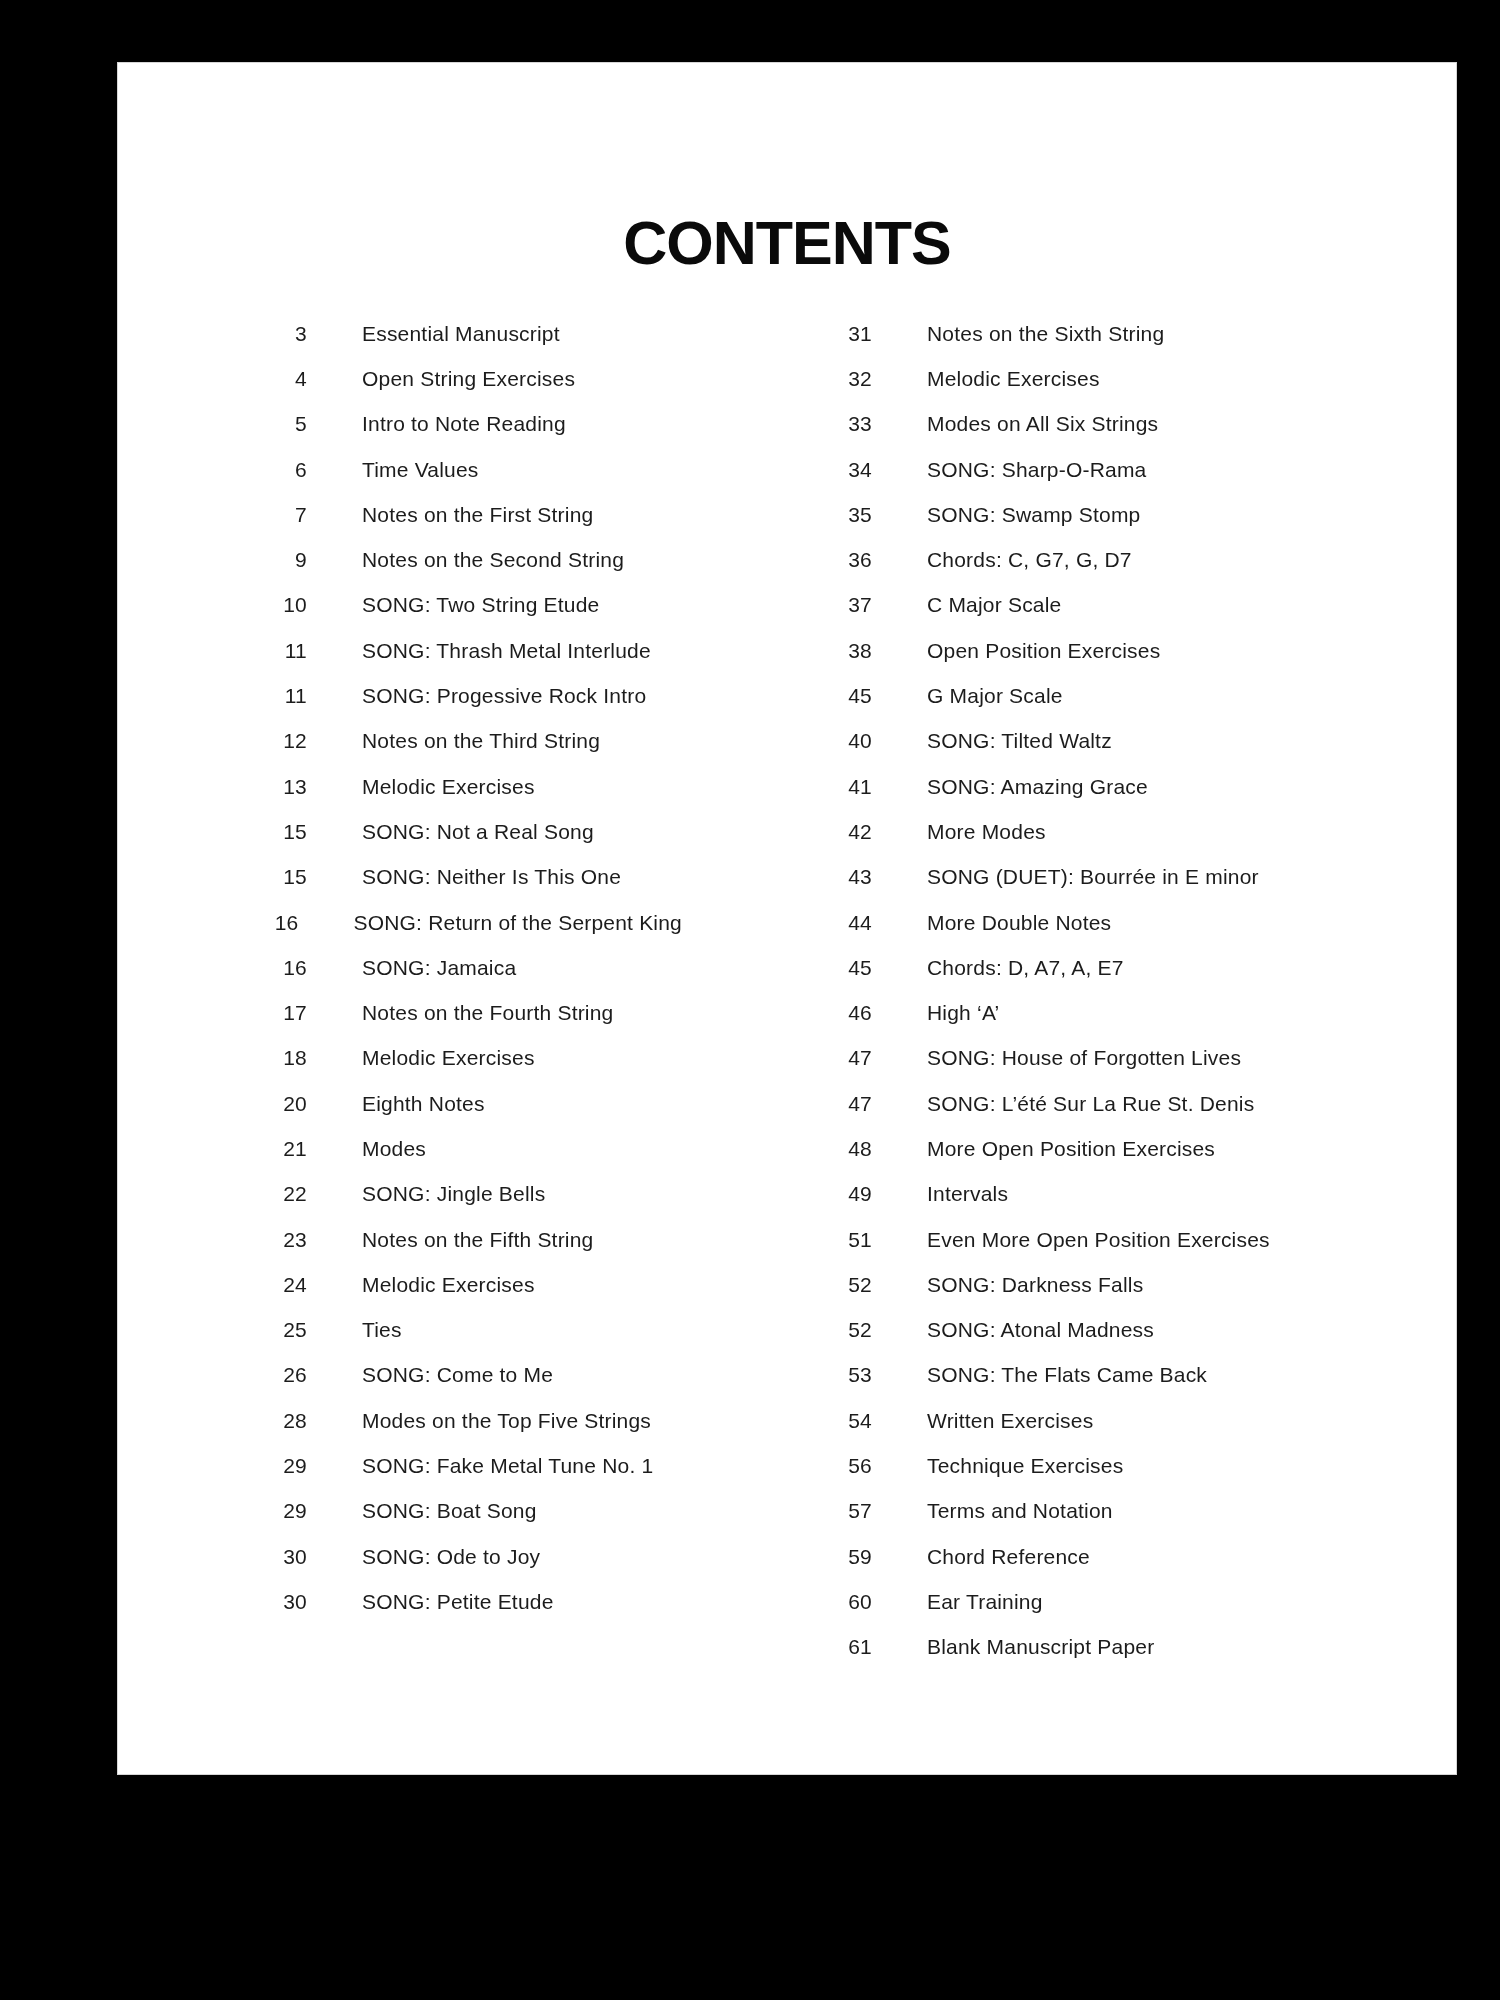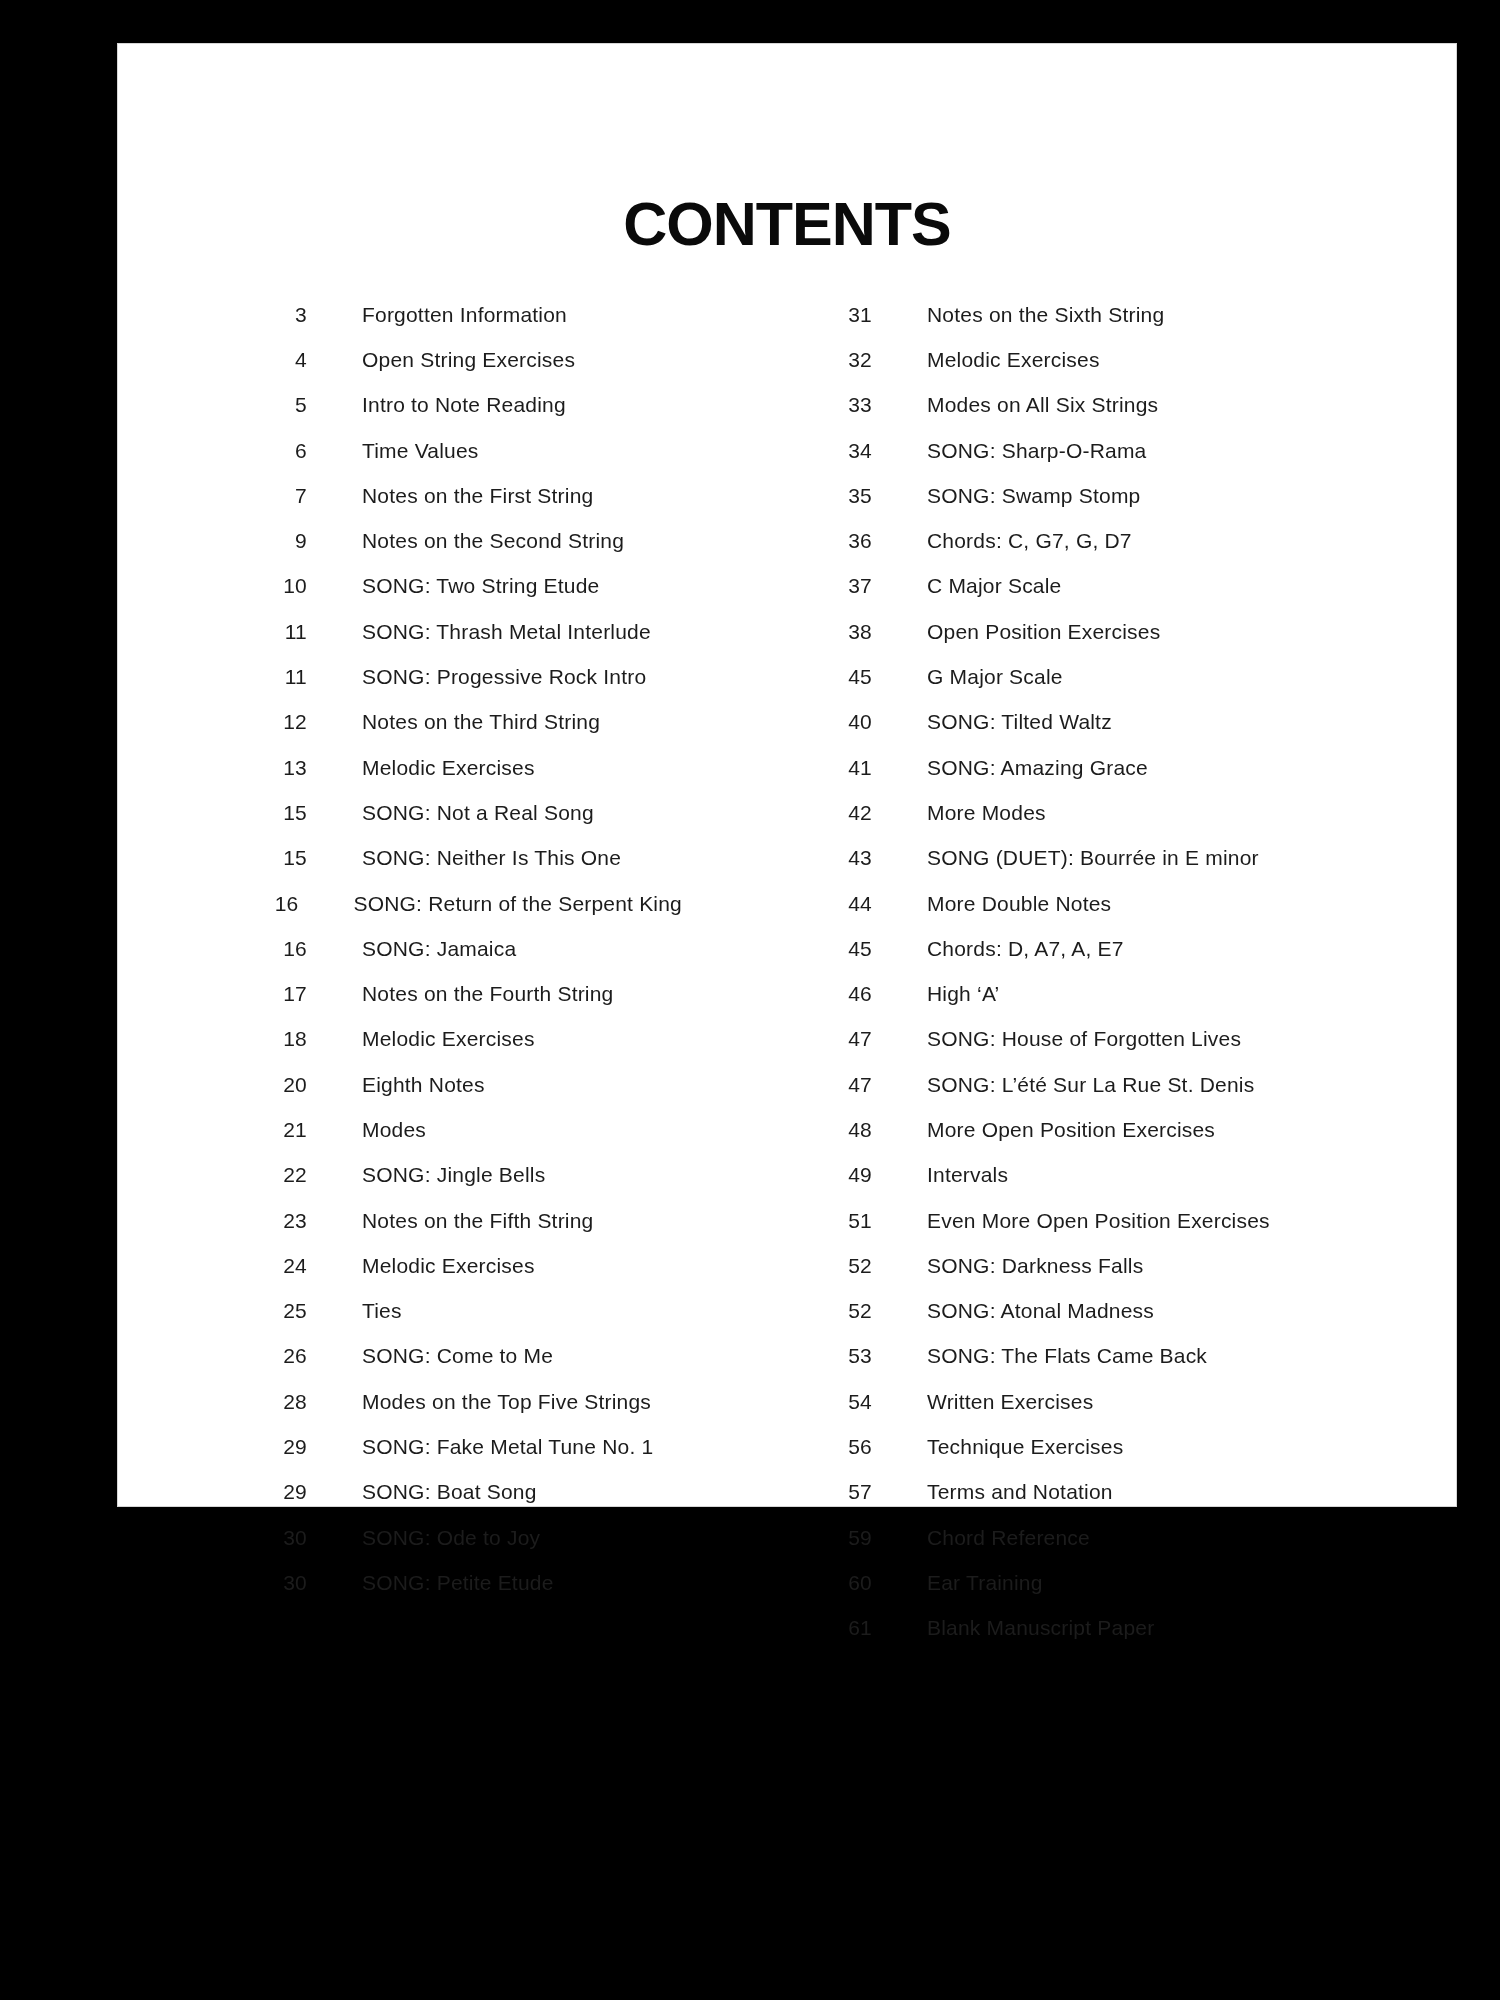--- a/index.html
+++ b/index.html
@@ -13,23 +13,23 @@
   }
   .stage {
     position: relative;
     width: 1500px;
     height: 2000px;
     background: #000000;
   }
   .page {
     position: absolute;
     left: 117px;
-    top: 43px;
+    top: 62px;
     width: 1340px;
-    height: 1464px;
+    height: 1713px;
     background: #ffffff;
     box-shadow: 0 0 0 1px #d6d6d6 inset;
   }
   .page-title {
     position: absolute;
     top: 151px;
     left: 0;
     width: 100%;
     text-align: center;
     font-size: 61px;
@@ -65,21 +65,21 @@
 </head>
 <body>
 
 <div class="stage">
   <div class="page">
     <div class="page-title">CONTENTS</div>
 
     <div class="toc-col left">
   <div class="row">
     <span class="num">3</span>
-    <span class="title">Forgotten Information</span>
+    <span class="title">Essential Manuscript</span>
   </div>
 
   <div class="row">
     <span class="num">4</span>
     <span class="title">Open String Exercises</span>
   </div>
 
   <div class="row">
     <span class="num">5</span>
     <span class="title">Intro to Note Reading</span>

